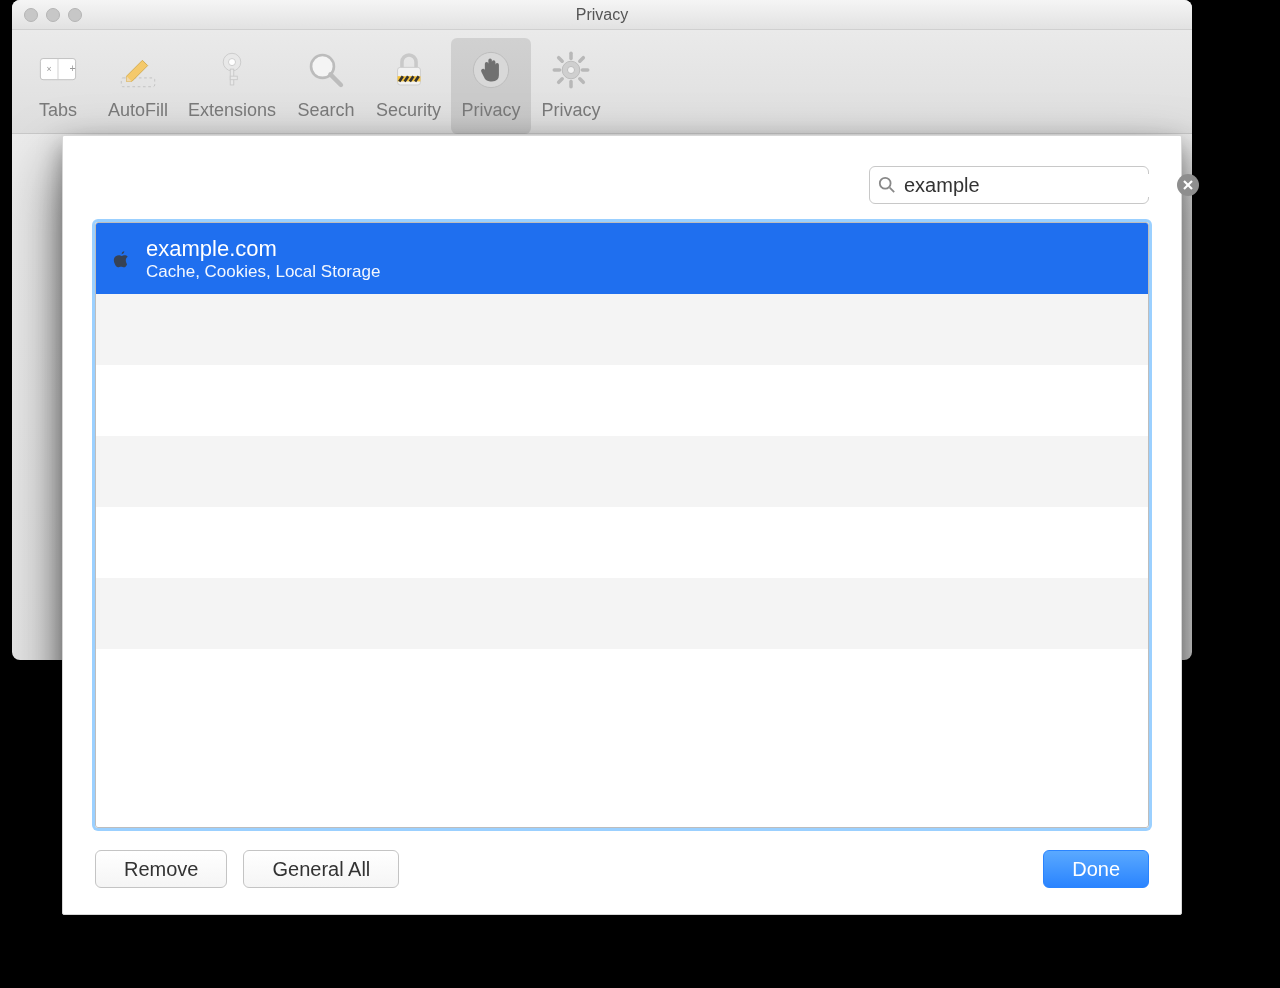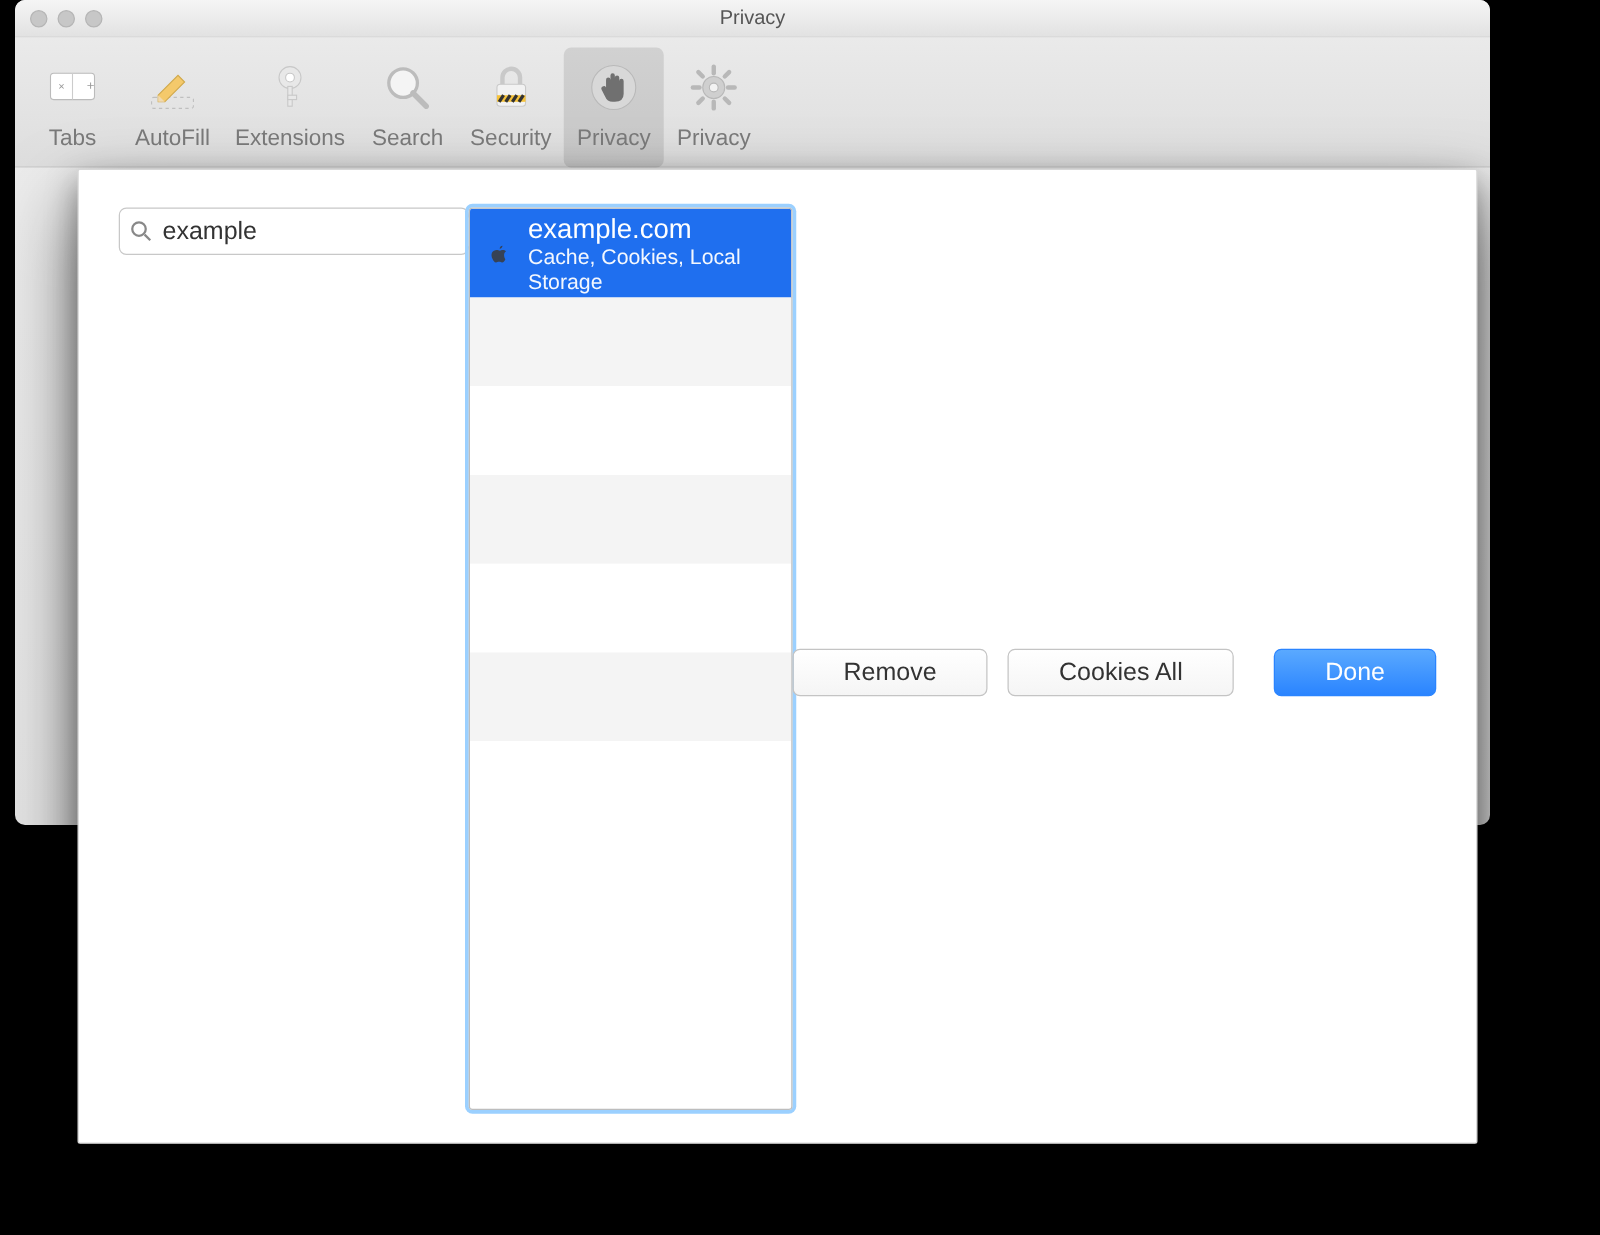--- a/index.html
+++ b/index.html
@@ -67,21 +67,21 @@
     left: 62px;
     top: 135px;
     width: 1120px;
     height: 780px;
     background:#fff;
     border:1px solid #d7d7d7;
     border-radius:2px;
     box-shadow: 0 30px 60px rgba(0,0,0,0.55), 0 10px 25px rgba(0,0,0,0.35);
     padding: 30px 32px 26px 32px;
     display:flex;
-    flex-direction:row;
+    flex-direction:column;
   }
   .searchrow { display:flex; justify-content:flex-end; margin-bottom:18px;}
   .searchbox {
     width: 280px; height:38px;
     border:1px solid #c8c8c8; border-radius:6px;
     display:flex; align-items:center; padding:0 8px;
     background:#fff;
   }
   .searchbox svg.mag { width:18px; height:18px; stroke:#888; fill:none; flex:0 0 auto;}
   .searchbox input {
@@ -108,21 +108,21 @@
   .row:nth-child(odd){ background:#fff; }
   .row:nth-child(even){ background:#f4f4f4; }
   .row.selected { background:#1f6fef; color:#fff; }
   .row .favicon { width:22px; height:22px; margin-right:14px; opacity:0.85;}
   .row .texts { display:flex; flex-direction:column; }
   .row .domain { font-size:22px; font-weight:400;}
   .row .detail { font-size:17px; opacity:0.95;}
 
   .buttonrow { display:flex; gap:16px; margin-top:22px; align-items:center;}
   .btn {
-    height:38px; padding:0 40px; border:1px solid #c4c4c4; border-radius:6px;
+    height:38px; padding:0 28px; border:1px solid #c4c4c4; border-radius:6px;
     background:linear-gradient(#ffffff,#f5f5f5); font-size:20px; color:#333;
     display:flex; align-items:center; justify-content:center;
   }
   .btn.primary {
     border:1px solid #2a84ff;
     background:linear-gradient(#5aa9ff,#2a84ff);
     color:#fff;
   }
   .spacer { flex:1;}
 </style>
@@ -273,17 +273,17 @@
     <div class="row"></div>
     <div class="row"></div>
     <div class="row"></div>
     <div class="row"></div>
     <div class="row"></div>
     <div class="row"></div>
   </div>
 
   <div class="buttonrow">
     <div class="btn">Remove</div>
-    <div class="btn">Cookies All</div>
+    <div class="btn">General All</div>
     <div class="spacer"></div>
     <div class="btn primary">Done</div>
   </div>
 </div>
 
 </body></html>

